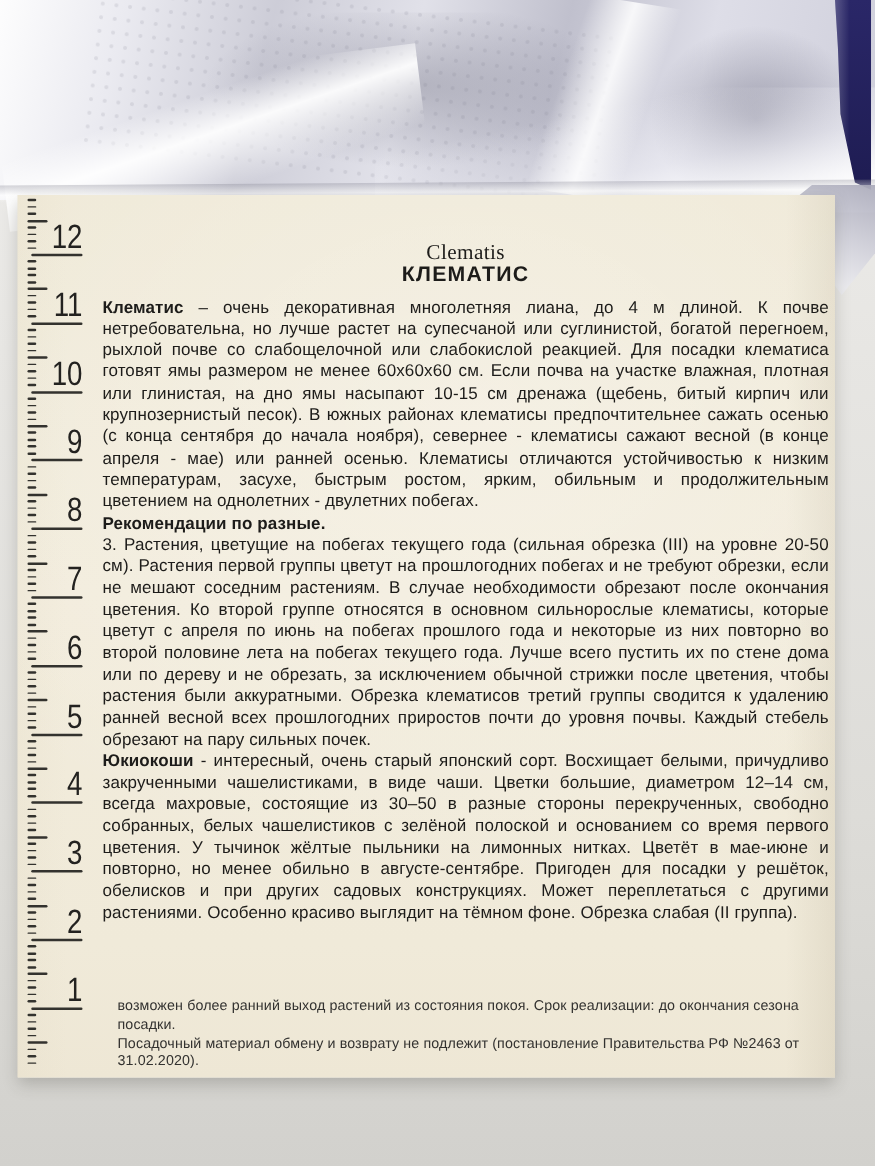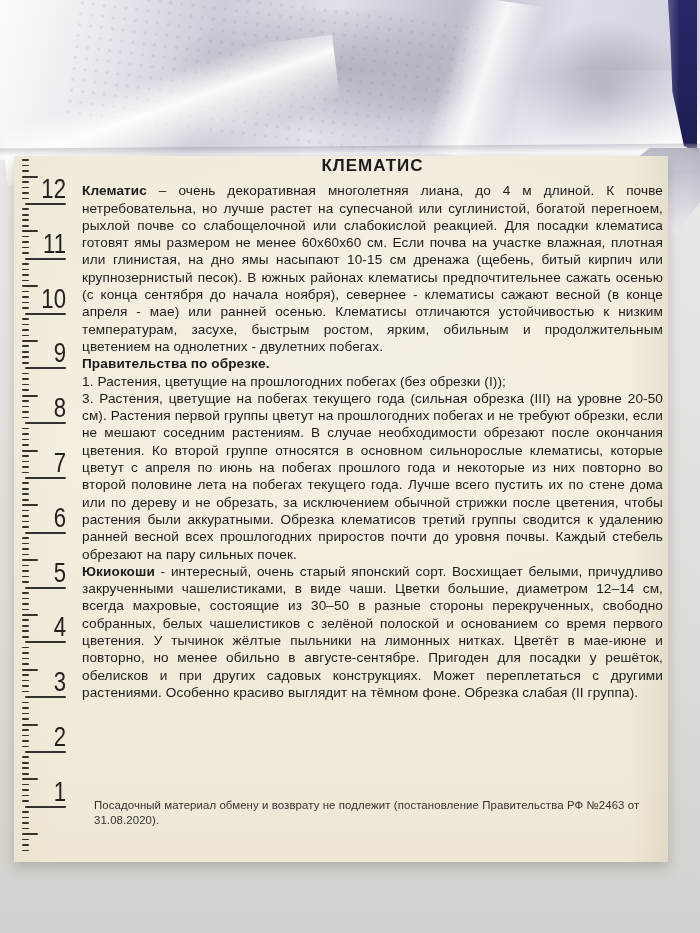--- a/index.html
+++ b/index.html
@@ -246,28 +246,29 @@
         <div class="tick" style="left: 4px; top: 660.76px; width: 7px; height: 1.6px;"></div>
         <div class="tick" style="left: 4px; top: 666.24px; width: 7px; height: 1.6px;"></div>
         <div class="tick" style="left: 4px; top: 671.72px; width: 7px; height: 1.6px;"></div>
         <div class="tick" style="left: 4px; top: 677.2px; width: 16px; height: 2px;"></div>
         <div class="tick" style="left: 4px; top: 682.68px; width: 7px; height: 1.6px;"></div>
         <div class="tick" style="left: 4px; top: 688.16px; width: 7px; height: 1.6px;"></div>
         <div class="tick" style="left: 4px; top: 693.64px; width: 7px; height: 1.6px;"></div>
       </div>
 
     <div class="text-col">
+      <div class="latin">Clematis</div>
       <div class="cyr-title">КЛЕМАТИС</div>
 
       <p class="para"><span class="bold">Клематис</span><span> – очень декоративная многолетняя  лиана, до 4 м длиной. К почве нетребовательна, но лучше растет на супесчаной или суглинистой, богатой перегноем, рыхлой почве со слабощелочной или слабокислой реакцией. Для посадки клематиса готовят ямы размером не менее 60х60х60 см. Если почва на участке влажная, плотная или глинистая, на дно ямы насыпают 10-15 см дренажа (щебень, битый кирпич или крупнозернистый песок). В южных районах клематисы предпочтительнее сажать осенью (с конца сентября до начала ноября), севернее - клематисы сажают весной (в конце апреля - мае) или ранней осенью. Клематисы отличаются устойчивостью к низким температурам, засухе, быстрым ростом, ярким, обильным и продолжительным цветением на однолетних - двулетних побегах.</span></p>
 
-      <p class="para bold">Правительства по обрезке.</p>
-      <p class="para">1. Растения, цветущие на прошлогодних побегах (без обрезки (I));</p>
+      <p class="para bold">Рекомендации по разные.</p>
       <p class="para">3. Растения, цветущие на побегах текущего года (сильная обрезка (III) на уровне 20-50 см). Растения первой группы цветут на прошлогодних побегах и не требуют обрезки, если не мешают соседним растениям. В случае необходимости обрезают после окончания цветения. Ко второй группе относятся в основном сильнорослые клематисы, которые цветут с апреля по июнь на побегах прошлого года и некоторые из них повторно во второй половине лета на побегах текущего года. Лучше всего пустить их по стене дома или по дереву и не обрезать, за исключением обычной стрижки после цветения, чтобы растения были аккуратными. Обрезка клематисов третий группы сводится к удалению ранней весной всех прошлогодних приростов почти до уровня почвы. Каждый стебель обрезают на пару сильных почек.</p>
 
       <p class="para"><span class="bold">Юкиокоши</span><span> - интересный, очень старый японский сорт. Восхищает белыми, причудливо закрученными чашелистиками, в виде чаши. Цветки большие, диаметром 12–14 см, всегда махровые, состоящие из 30–50 в разные стороны перекрученных, свободно собранных, белых чашелистиков с зелёной полоской и основанием со время первого цветения. У тычинок жёлтые пыльники на лимонных нитках. Цветёт в мае-июне и повторно, но менее обильно в августе-сентябре. Пригоден для посадки у решёток, обелисков и при других садовых конструкциях. Может переплетаться с другими растениями. Особенно красиво выглядит на тёмном фоне. Обрезка слабая (II группа).</span></p>
     </div>
 
     <div class="fine-print">
-      <div>Посадочный материал обмену и возврату не подлежит (постановление Правительства РФ №2463 от 31.08.2020).</div>
+      <div>возможен более ранний выход растений из состояния покоя. Срок реализации: до окончания сезона посадки.</div>
+      <div>Посадочный материал обмену и возврату не подлежит (постановление Правительства РФ №2463 от 31.02.2020).</div>
     </div>
   </div>
 </div>
 
 </body></html>

